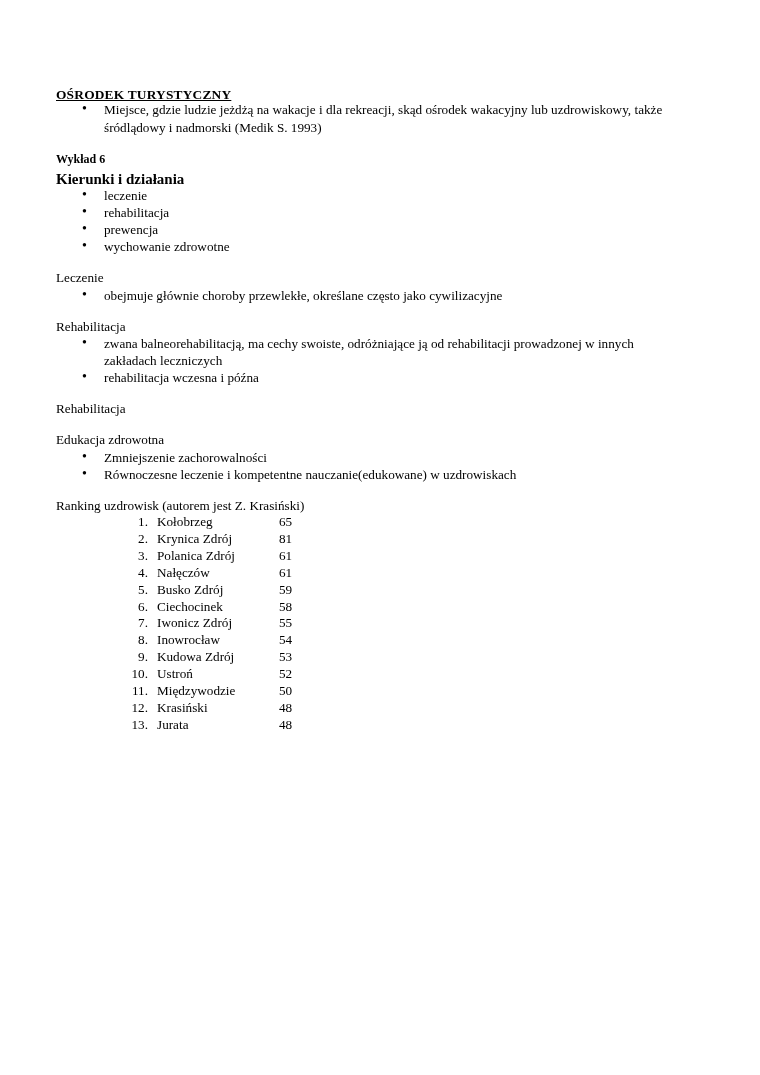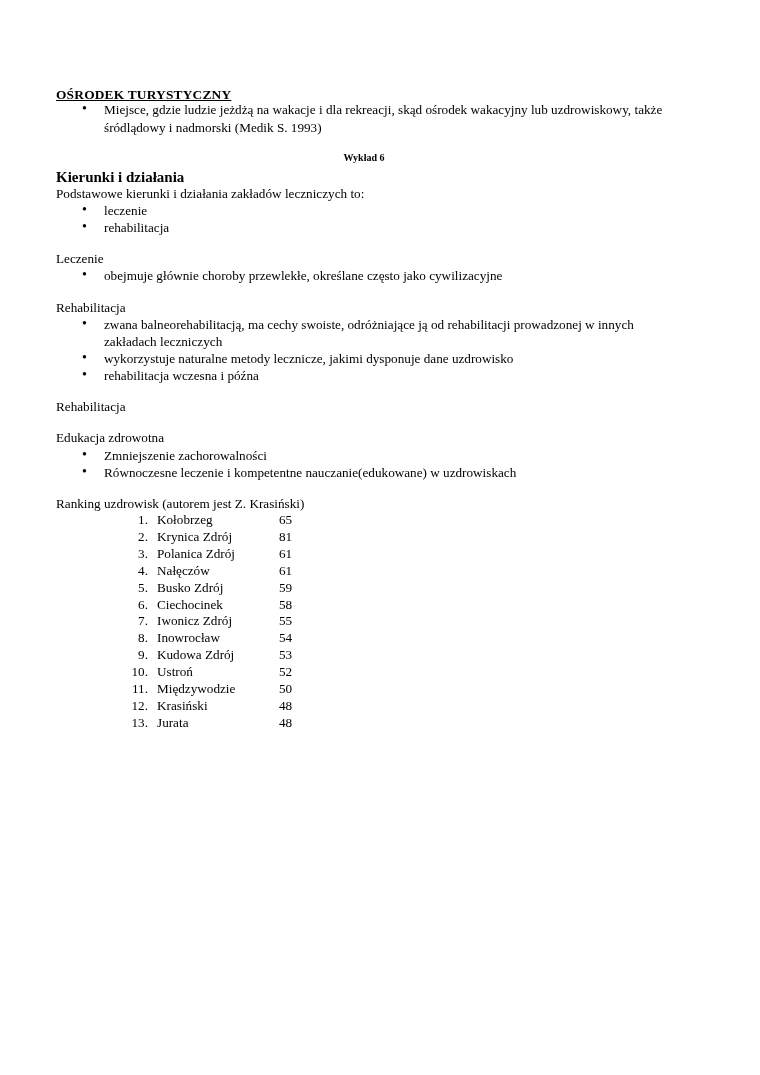--- a/index.html
+++ b/index.html
@@ -51,23 +51,23 @@
     top: -1px;
     font-size: 14px;
   }
   .para {
     line-height: 1.30;
   }
   .spacer-sm { height: 7px; }
   .spacer-md { height: 14px; }
   .spacer-lg { height: 17px; }
   .wyklad {
-    text-align: center;
+    text-align: left;
     font-weight: bold;
-    font-size: 10px;
+    font-size: 12px;
   }
   .section-label {
     line-height: 1.30;
   }
   ol.ranking {
     list-style: none;
     margin: 0;
     padding: 0;
   }
   ol.ranking > li {
@@ -101,39 +101,39 @@
     <li>Miejsce, gdzie ludzie jeżdżą na wakacje i dla rekreacji, skąd ośrodek wakacyjny lub uzdrowiskowy, także śródlądowy i nadmorski (Medik S. 1993)</li>
   </ul>
 
   <div class="spacer-lg"></div>
 
   <div class="wyklad">Wykład 6</div>
 
   <div class="spacer-sm"></div>
 
   <div class="heading-bold">Kierunki i działania</div>
-  <div class="para">Podstawowe kierunki i działania zakładów leczniczych to:</div>
   <ul class="bullets">
     <li>leczenie</li>
     <li>rehabilitacja</li>
+    <li>prewencja</li>
+    <li>wychowanie zdrowotne</li>
   </ul>
 
   <div class="spacer-md"></div>
 
   <div class="section-label">Leczenie</div>
   <ul class="bullets">
     <li>obejmuje głównie choroby przewlekłe, określane często jako cywilizacyjne</li>
   </ul>
 
   <div class="spacer-md"></div>
 
   <div class="section-label">Rehabilitacja</div>
   <ul class="bullets">
     <li>zwana balneorehabilitacją, ma cechy swoiste, odróżniające ją od rehabilitacji prowadzonej w innych zakładach leczniczych</li>
-    <li>wykorzystuje naturalne metody lecznicze, jakimi dysponuje dane uzdrowisko</li>
     <li>rehabilitacja wczesna i późna</li>
   </ul>
 
   <div class="spacer-md"></div>
 
   <div class="section-label">Rehabilitacja</div>
 
   <div class="spacer-md"></div>
 
   <div class="section-label">Edukacja zdrowotna</div>

